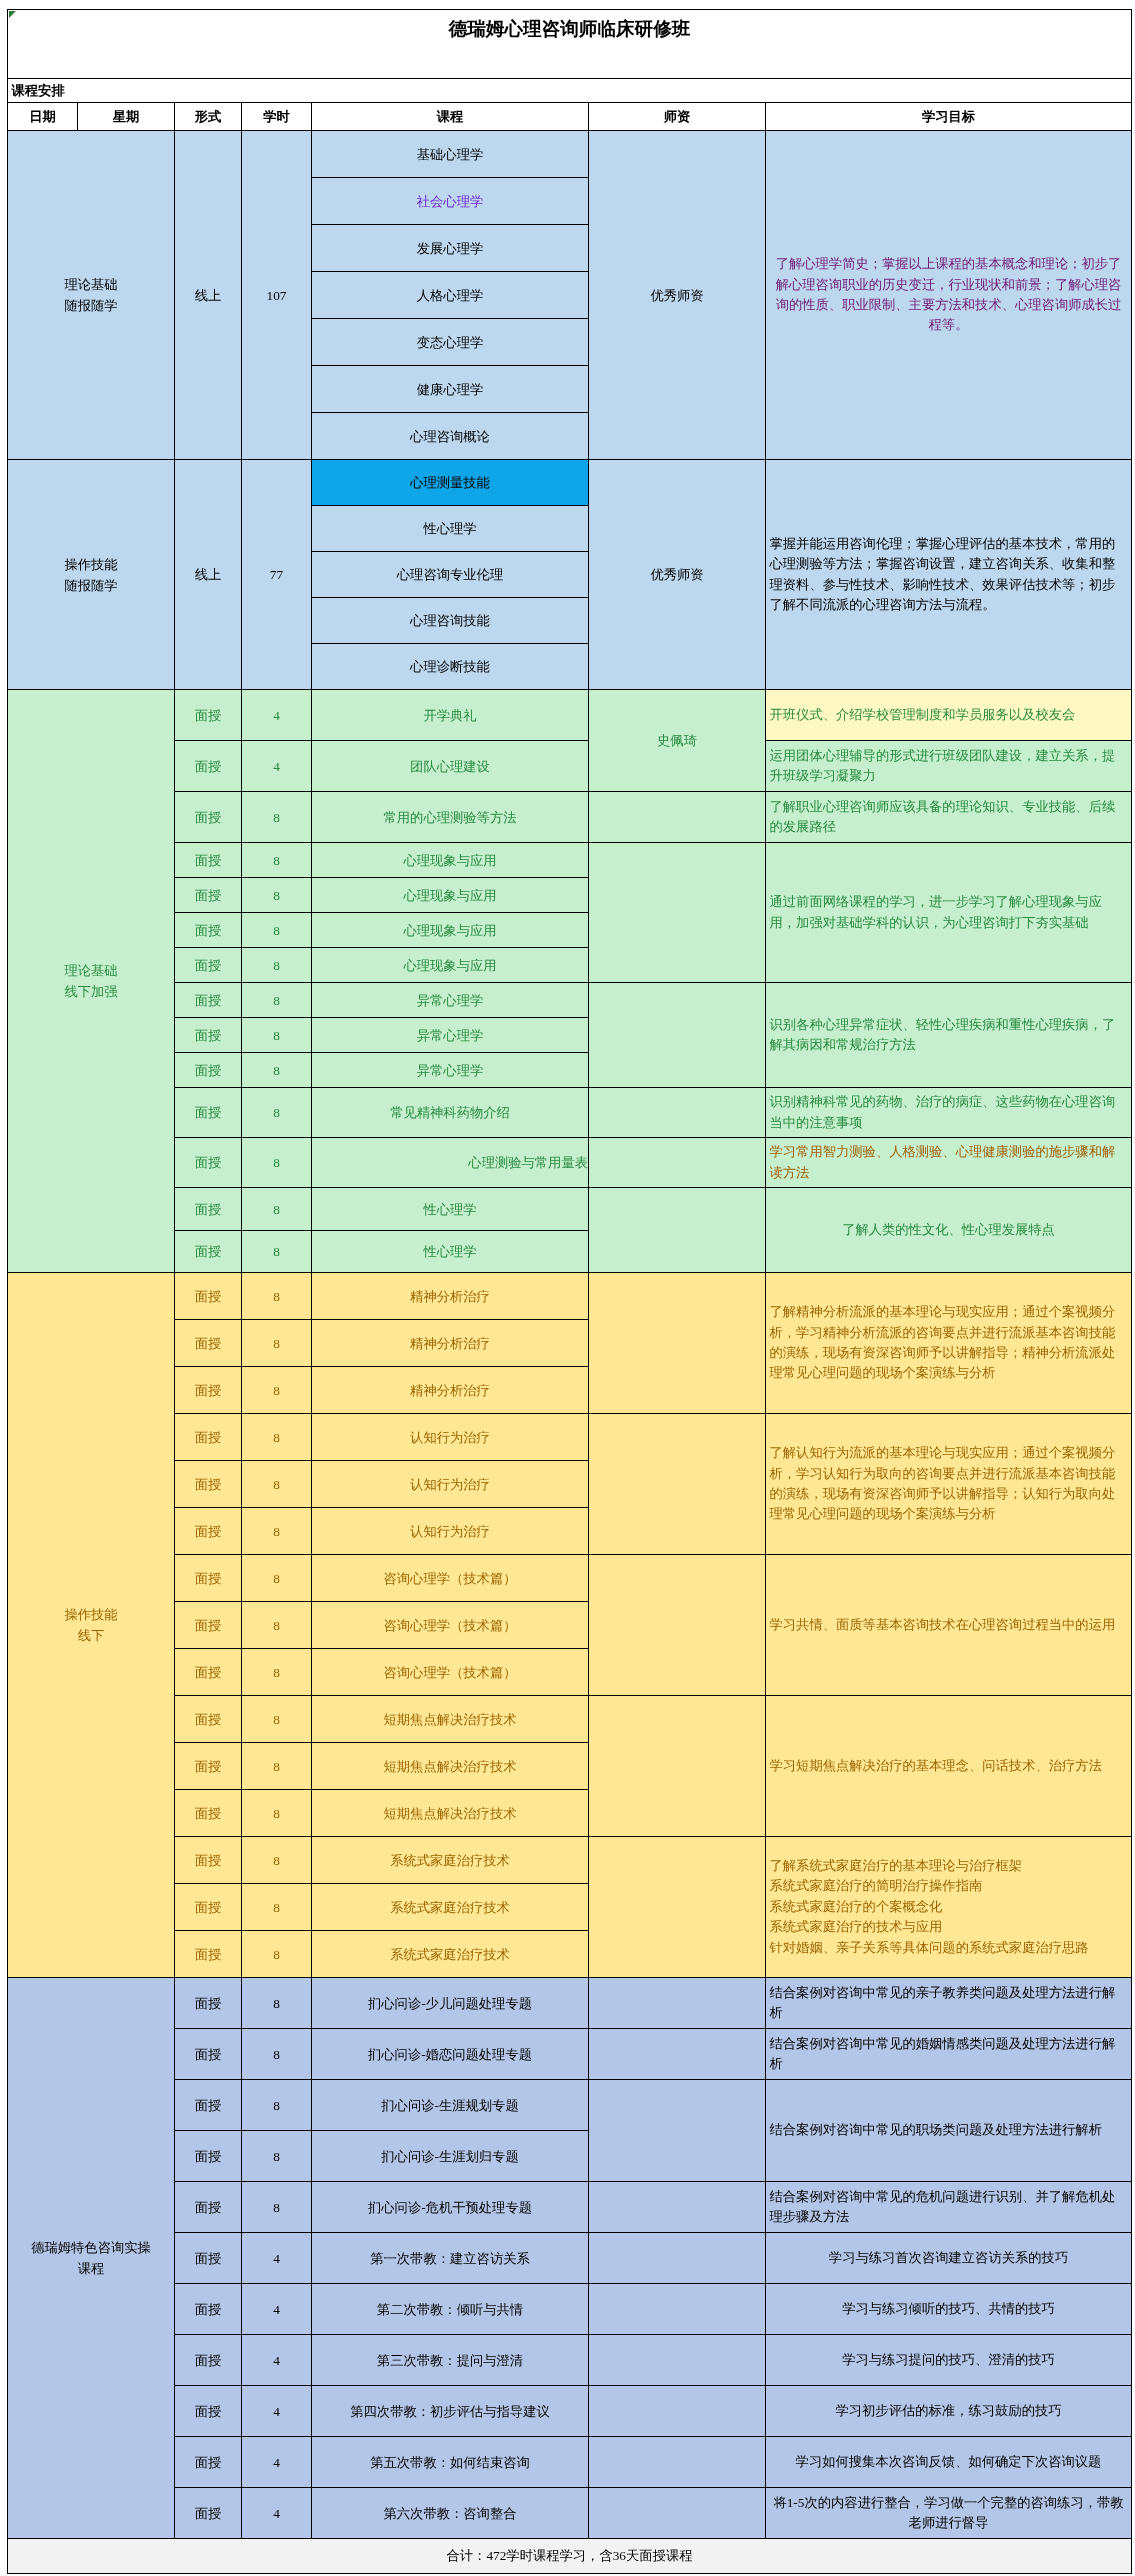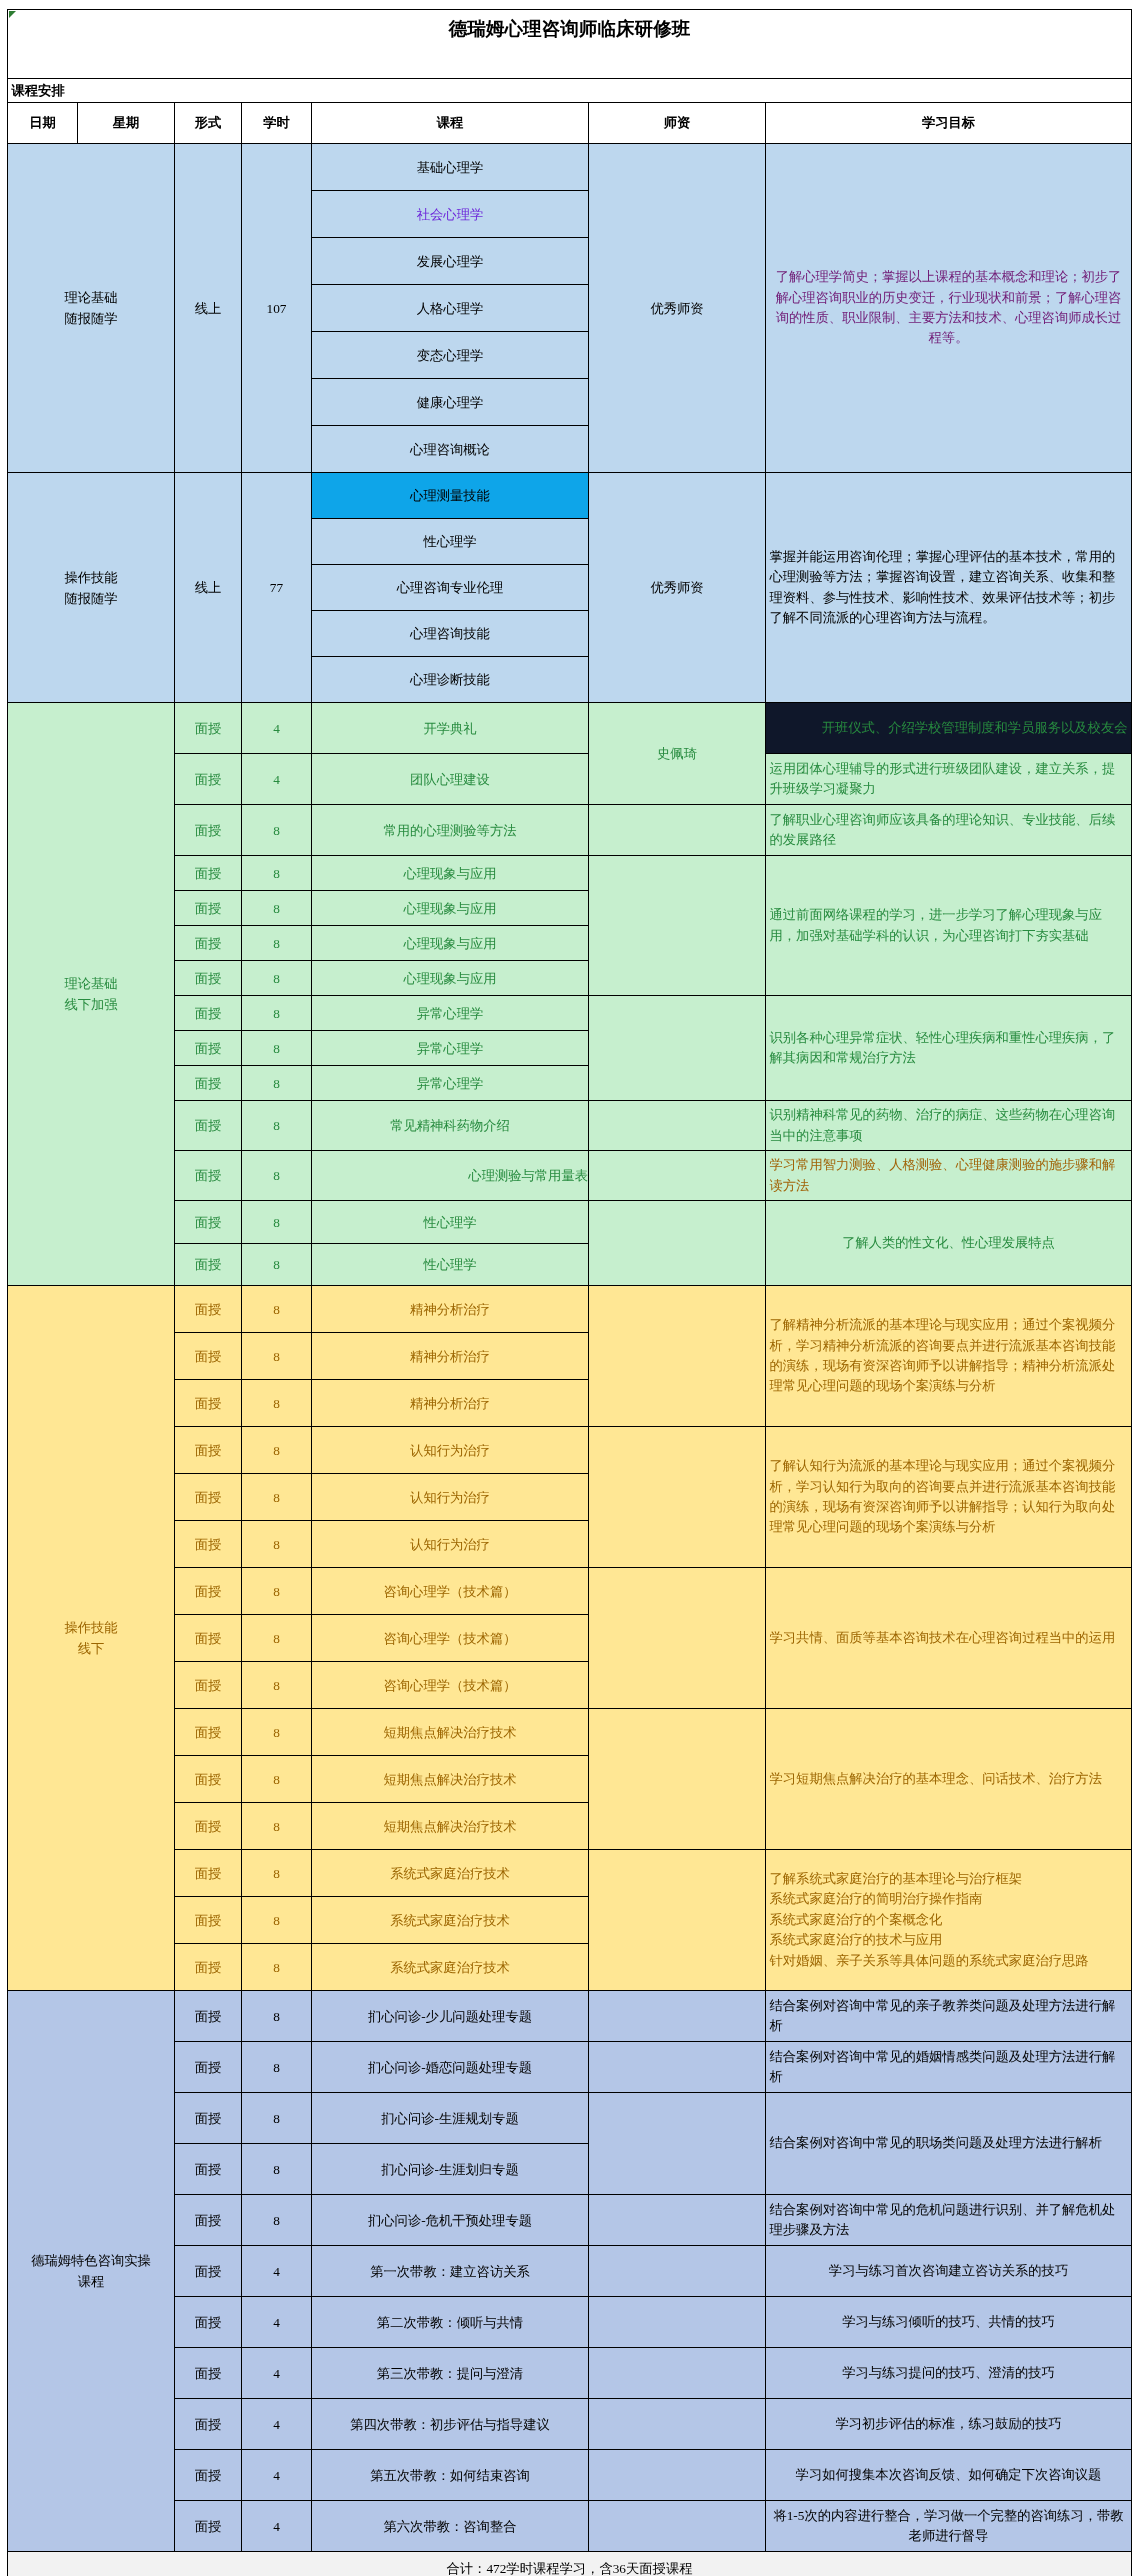--- a/index.html
+++ b/index.html
@@ -34,21 +34,21 @@
         <col style="width:177px">
       <col style="width:366px">
     </colgroup>
     <tbody>
       <tr style="height:69px">
         <td class="title-cell" colspan="7">德瑞姆心理咨询师临床研修班</td>
       </tr>
       <tr style="height:24px">
         <td class="plan-cell" colspan="7">课程安排</td>
       </tr>
-      <tr style="height:41px">
+      <tr style="height:28px">
         <th class="col-h">日期</th>
         <th class="col-h">星期</th>
         <th class="col-h">形式</th>
         <th class="col-h">学时</th>
         <th class="col-h">课程</th>
         <th class="col-h">师资</th>
         <th class="col-h">学习目标</th>
       </tr>
 
     </tbody>
@@ -101,21 +101,21 @@
         <tr style="height: 46px;">
           <td class="c" style="background: rgb(189, 215, 238); color: rgb(0, 0, 0);">心理诊断技能</td>
         </tr>
         <tr class="sec-top" style="height: 51px;">
           <td class="c" rowspan="14" colspan="2" style="background: rgb(198, 239, 206); color: rgb(39, 139, 63);">理论基础
 线下加强</td>
           <td class="c" style="background: rgb(198, 239, 206); color: rgb(39, 139, 63);">面授</td>
           <td class="c" style="background: rgb(198, 239, 206); color: rgb(39, 139, 63);">4</td>
           <td class="c" style="background: rgb(198, 239, 206); color: rgb(39, 139, 63);">开学典礼</td>
           <td class="c" rowspan="2" style="background: rgb(198, 239, 206); color: rgb(39, 139, 63);">史佩琦</td>
-          <td class="obj left" style="background: #0f172a; color: rgb(39, 139, 63); text-align: right;">开班仪式、介绍学校管理制度和学员服务以及校友会</td>
+          <td class="obj left" style="background: #fef9c3; color: rgb(39, 139, 63);">开班仪式、介绍学校管理制度和学员服务以及校友会</td>
         </tr>
         <tr style="height: 51px;">
           <td class="c" style="background: rgb(198, 239, 206); color: rgb(39, 139, 63);">面授</td>
           <td class="c" style="background: rgb(198, 239, 206); color: rgb(39, 139, 63);">4</td>
           <td class="c" style="background: rgb(198, 239, 206); color: rgb(39, 139, 63);">团队心理建设</td>
           <td class="obj left" style="background: rgb(198, 239, 206); color: rgb(39, 139, 63);">运用团体心理辅导的形式进行班级团队建设，建立关系，提升班级学习凝聚力</td>
         </tr>
         <tr style="height: 51px;">
           <td class="c" style="background: rgb(198, 239, 206); color: rgb(39, 139, 63);">面授</td>
           <td class="c" style="background: rgb(198, 239, 206); color: rgb(39, 139, 63);">8</td>

